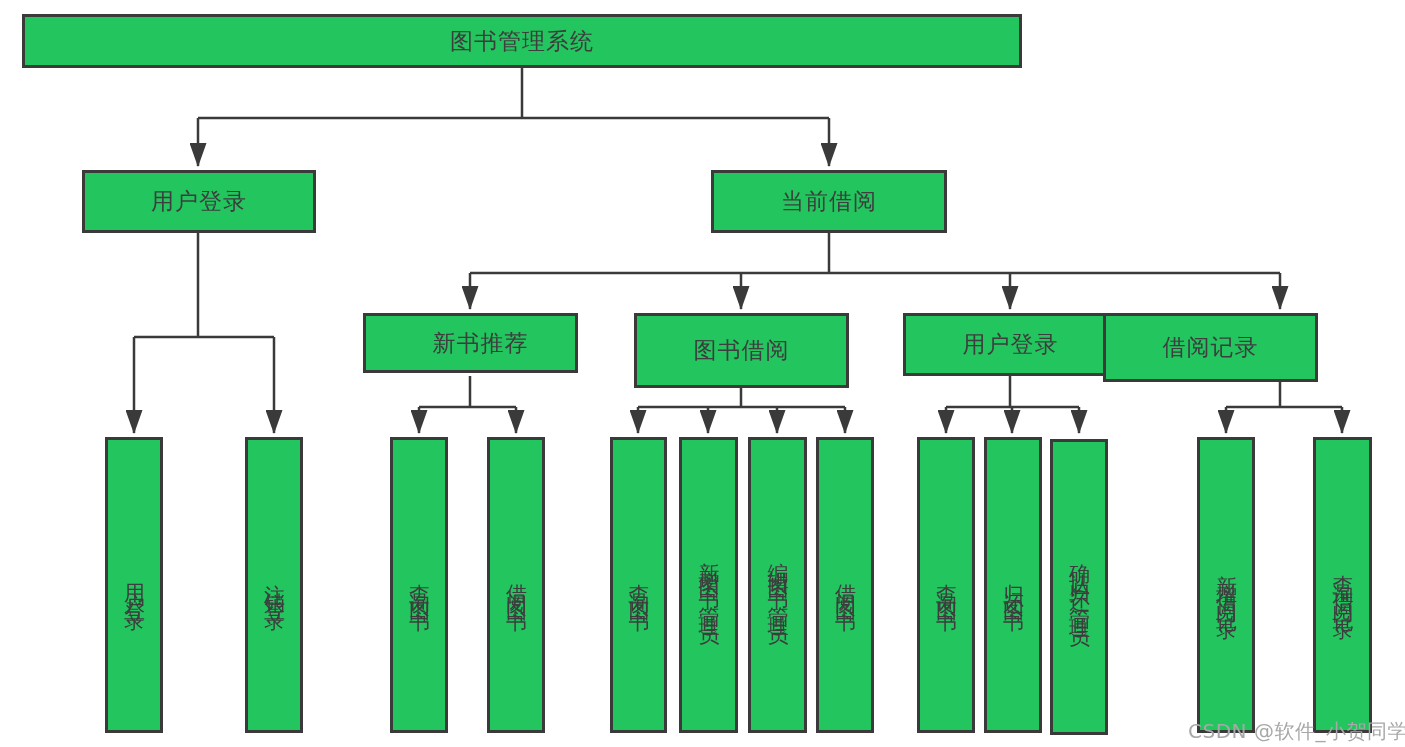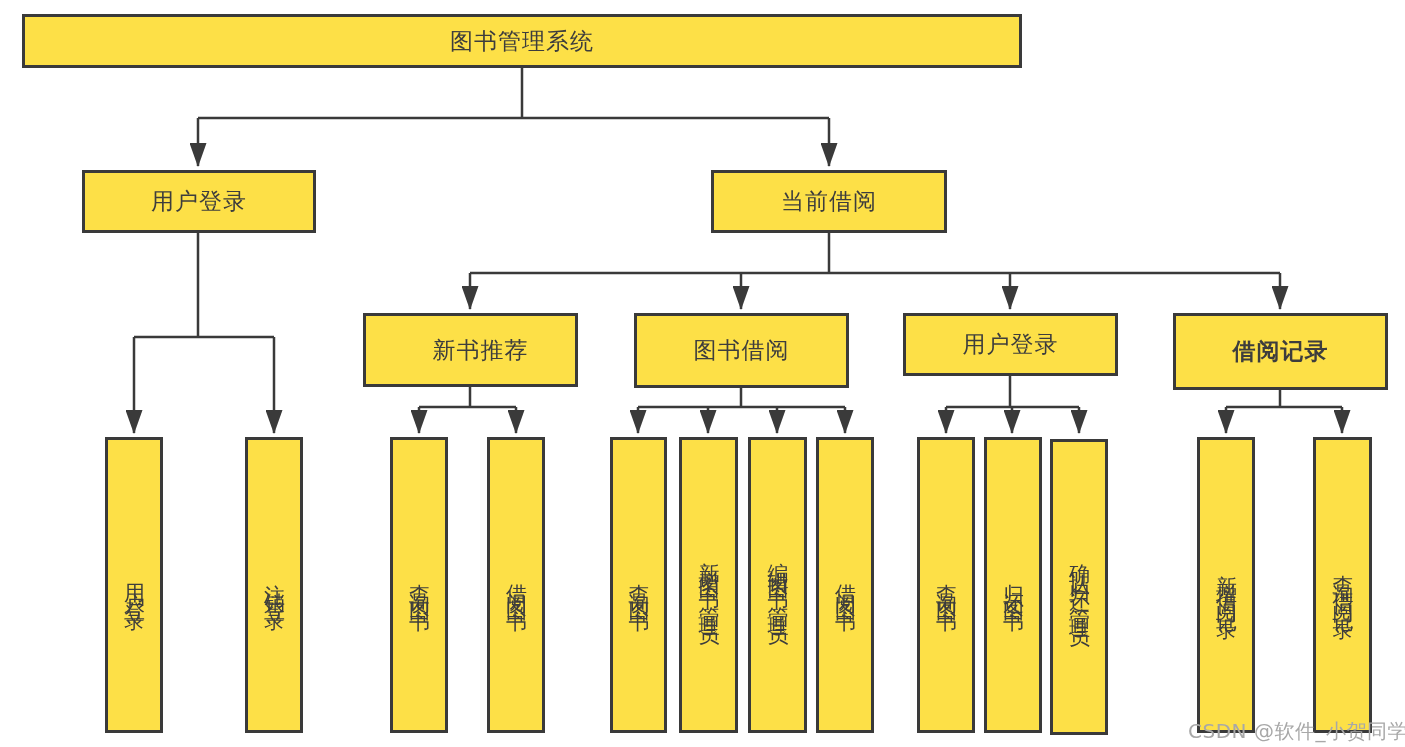--- a/index.html
+++ b/index.html
@@ -13,21 +13,21 @@
   }
   #connectors {
     position: absolute;
     left: 0; top: 0;
     width: 1405px; height: 747px;
     pointer-events: none;
   }
   .box {
     position: absolute;
     box-sizing: border-box;
-    background: #fde047;
+    background: #22c55e;
     border: 3px solid #3a3a3a;
     color: #3d3d3d;
     display: flex;
     align-items: center;
     justify-content: center;
     text-align: right;
     white-space: nowrap;
   }
   .h-box { font-size: 23px; letter-spacing: 1px; }
   .v-box {
@@ -96,30 +96,30 @@
     <span>图书管理系统</span>
   </div>
 
   <div class="box h-box" style="left:82px; top:170px; width:234px; height:63px;">
     <span>用户登录</span>
   </div>
   <div class="box h-box" style="left:711px; top:170px; width:236px; height:63px;">
     <span>当前借阅</span>
   </div>
 
-  <div class="box h-box" style="left:363px; top:313px; width:215px; height:74px;padding-left:20px;">
+  <div class="box h-box" style="left:363px; top:313px; width:215px; height:60px;padding-left:20px;">
     <span>新书推荐</span>
   </div>
   <div class="box h-box" style="left:634px; top:313px; width:215px; height:75px;">
     <span>图书借阅</span>
   </div>
   <div class="box h-box" style="left:903px; top:313px; width:215px; height:63px;">
     <span>用户登录</span>
   </div>
-  <div class="box h-box" style="left:1173px; top:313px; width:215px; height:77px;font-weight:bold;">
+  <div class="box h-box" style="left:1103px; top:313px; width:215px; height:69px;">
     <span>借阅记录</span>
   </div>
 
   <div class="box v-box" style="left:105px; top:437px; width:58px; height:296px;">
     <span>用户登录</span>
   </div>
   <div class="box v-box" style="left:245px; top:437px; width:58px; height:296px;">
     <span>注销登录</span>
   </div>
 

